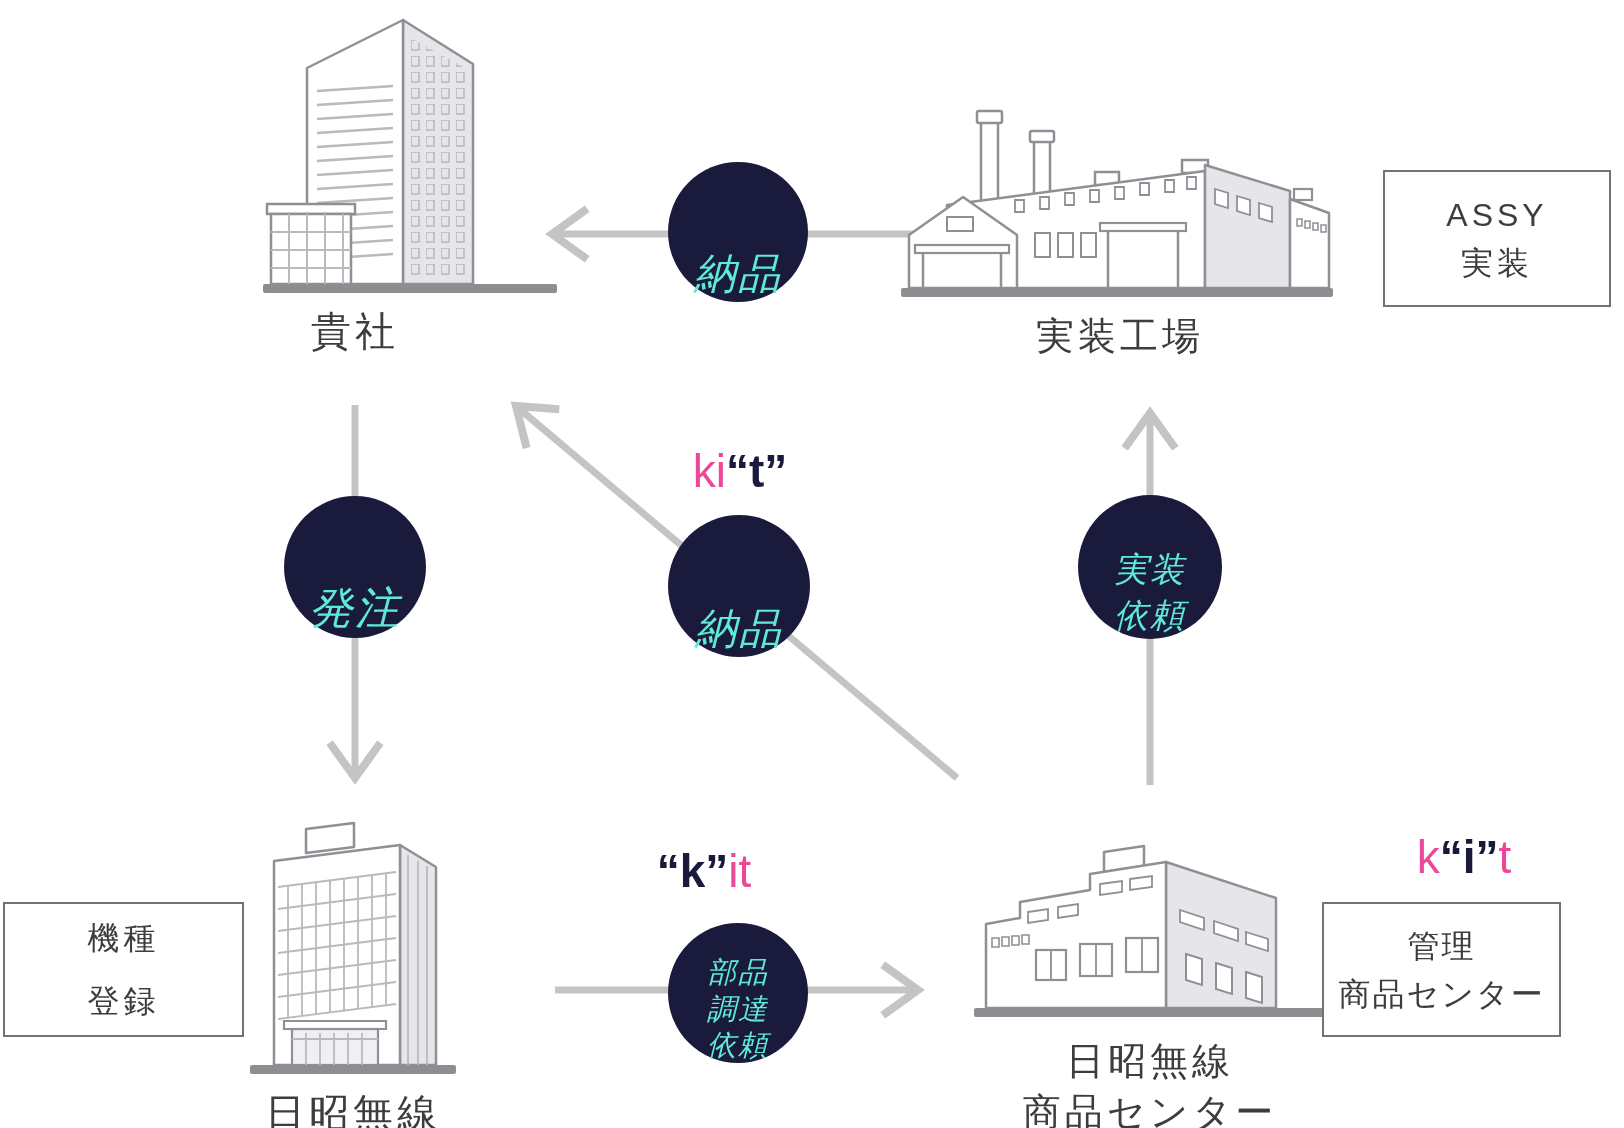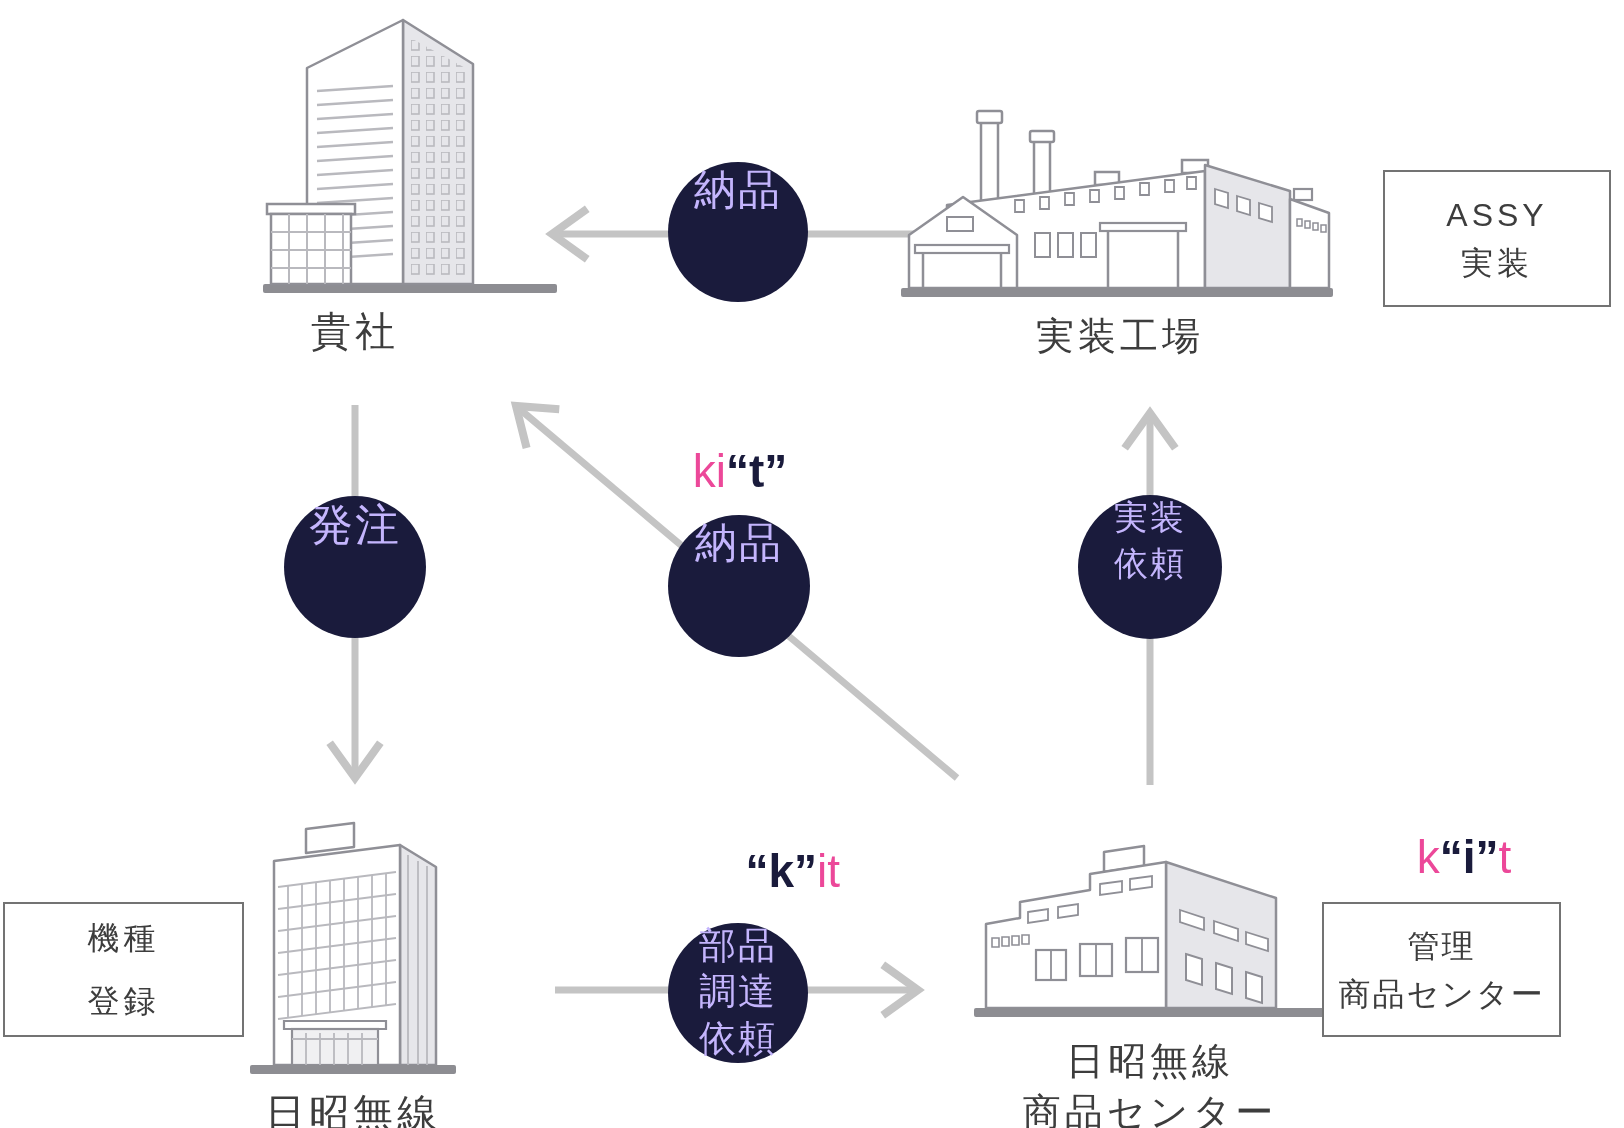--- a/index.html
+++ b/index.html
@@ -1,23 +1,23 @@
 <!DOCTYPE html>
 <html><head>
 <meta charset="utf-8">
 <style>
   html,body{margin:0;padding:0;background:#ffffff;}
   body{font-family:"Liberation Sans","DejaVu Sans",sans-serif;}
   .canvas{position:relative;width:1624px;height:1128px;background:#ffffff;overflow:hidden;}
   .abs{position:absolute;}
   svg{display:block;}
   
-  .badge{position:absolute;border-radius:50%;background:#1a1b3c;color:#c4b5fd;
-         display:flex;flex-direction:column;align-items:center;justify-content:flex-start;
-         text-align:center;letter-spacing:2px;}
+  .badge{position:absolute;border-radius:50%;background:#1a1b3c;color:#5eead4;
+         display:flex;flex-direction:column;align-items:center;justify-content:flex-end;
+         text-align:center;letter-spacing:2px;font-style:italic;}
   .badge span{display:block;white-space:nowrap;}
   
   .node-label{position:absolute;color:#3d3d3d;font-size:38px;letter-spacing:4px;
               text-align:center;white-space:nowrap;line-height:1.35;}
   
   .side-box{position:absolute;border:2px solid #737373;background:#ffffff;color:#3d3d3d;
             display:flex;flex-direction:column;align-items:center;justify-content:center;
             font-size:32px;letter-spacing:4px;text-align:center;line-height:1.5;}
   .side-box span{display:block;white-space:nowrap;}
   
@@ -121,31 +121,31 @@
 
   <div class="badge" style="left:668px;top:515px;width:142px;height:142px;font-size:42px;">
     <span>納品</span>
   </div>
 
   <div class="badge" style="left:1078px;top:495px;width:144px;height:144px;font-size:34px;line-height:1.35;">
     <span>実装</span>
     <span>依頼</span>
   </div>
 
-  <div class="badge" style="left:668px;top:923px;width:140px;height:140px;font-size:37px;line-height:1.25;">
+  <div class="badge" style="left:668px;top:923px;width:140px;height:140px;font-size:29px;line-height:1.25;">
     <span>部品</span>
     <span>調達</span>
     <span>依頼</span>
   </div>
 
   <div class="kit-word" style="left:640px;top:448px;width:200px;">
     <span class="muted">ki</span><span class="accent">“t”</span>
   </div>
 
-  <div class="kit-word" style="left:640px;top:848px;width:200px;text-align:right;">
+  <div class="kit-word" style="left:604px;top:848px;width:200px;">
     <span class="accent">“k”</span><span class="muted">it</span>
   </div>
 
   <div class="kit-word" style="left:1364px;top:834px;width:200px;">
     <span class="muted">k</span><span class="accent">“i”</span><span class="muted">t</span>
   </div>
 
   <div class="side-box" style="left:1383px;top:170px;width:224px;height:133px;">
     <span>ASSY</span>
     <span>実装</span>

